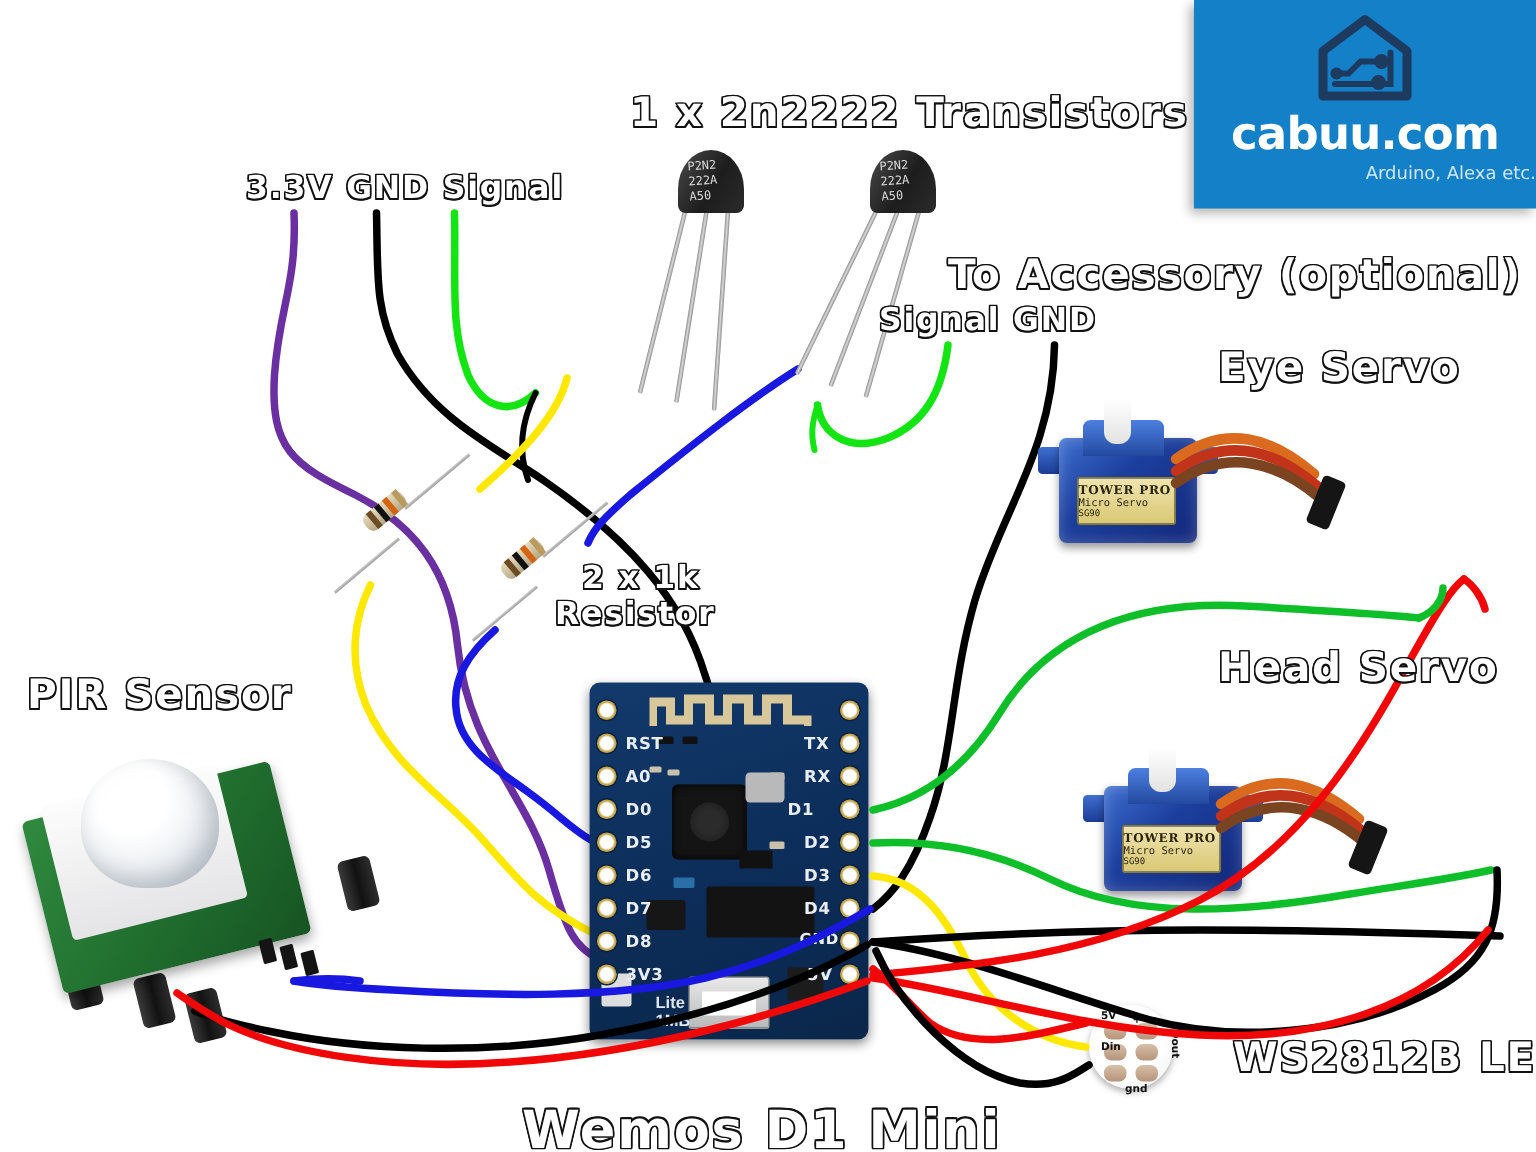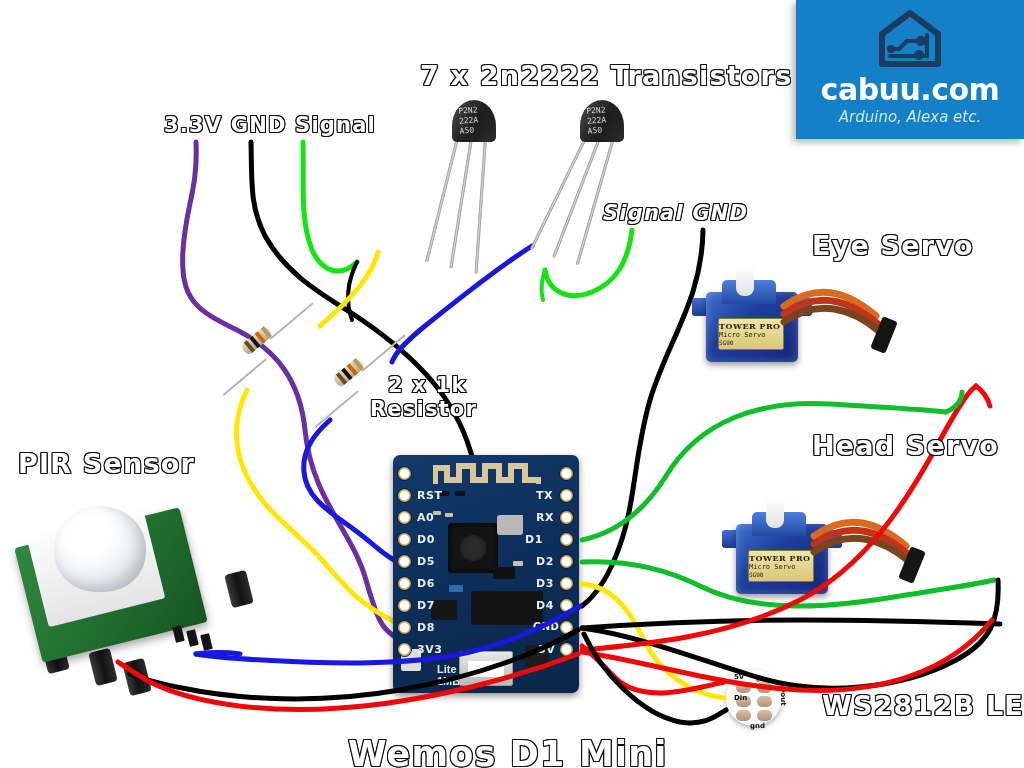--- a/index.html
+++ b/index.html
@@ -32,22 +32,22 @@
     background:#1380c8;
     box-shadow:-3px 3px 7px rgba(0,0,0,.30);
   }
   #logo .house{position:absolute;left:50%;top:9px;transform:translateX(-50%);}
   #logo .brand{
     position:absolute;left:0;right:0;top:72px;text-align:center;
     font-family:"DejaVu Sans",sans-serif;font-weight:700;font-size:30px;
     color:#fff;letter-spacing:-0.5px;
   }
   #logo .tagline{
-    position:absolute;left:0;right:0;top:108px;text-align:center;
-    font-family:"DejaVu Sans",sans-serif;font-size:15px;color:#cfe6f6;font-style:italic;
+    position:absolute;left:0;right:0;top:108px;text-align:right;
+    font-family:"DejaVu Sans",sans-serif;font-size:12px;color:#cfe6f6;
   }
 
   
   #board{
     position:absolute;left:393px;top:455px;width:186px;height:238px;
     background:linear-gradient(160deg,#123a6b 0%,#0d2f5c 45%,#0a264a 100%);
     border-radius:7px;
     box-shadow:0 3px 7px rgba(0,0,0,.45);
     overflow:hidden;
   }
@@ -446,23 +446,24 @@
 
     <path class="w" d="M196,654 C212,652 226,652 240,654" stroke="#1818e0" stroke-width="5"></path>
     <path class="w" d="M118,662 C140,650 170,646 196,648" stroke="#f00808" stroke-width="5" opacity="0"></path>
 
     <path class="w" d="M946,412 C956,408 962,400 962,392" stroke="#0fbf2a" stroke-width="5"></path>
     <path class="w" d="M976,386 C982,390 988,398 990,406" stroke="#f00808" stroke-width="5"></path>
   </svg>
 
   <div class="clabel c22" style="left:164px;top:114px;">3.3V  GND   Signal</div>
 
-  <div class="clabel c28" style="left:420px;top:62px;">7 x 2n2222 Transistors</div>
-
-  <div class="clabel c22" style="left:603px;top:202px;font-style:italic;">Signal  GND</div>
+  <div class="clabel c28" style="left:420px;top:62px;">1 x 2n2222 Transistors</div>
+
+  <div class="clabel c28" style="left:632px;top:170px;">To Accessory (optional)</div>
+  <div class="clabel c22" style="left:586px;top:202px;">Signal  GND</div>
 
   <div class="clabel c22" style="left:388px;top:374px;">2 x 1k</div>
   <div class="clabel c22" style="left:370px;top:398px;">Resistor</div>
 
   <div class="clabel c28" style="left:812px;top:232px;">Eye Servo</div>
   <div class="clabel c28" style="left:18px;top:450px;">PIR Sensor</div>
 
   <div class="clabel c28" style="left:812px;top:432px;">Head Servo</div>
   <div class="clabel c28" style="left:822px;top:692px;">WS2812B LED</div>
 

